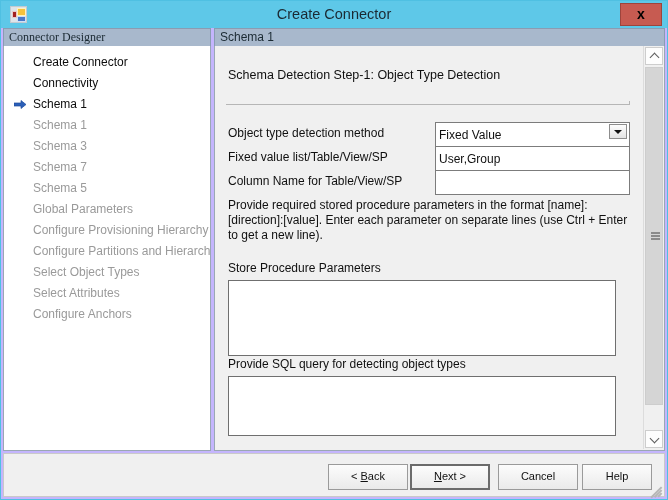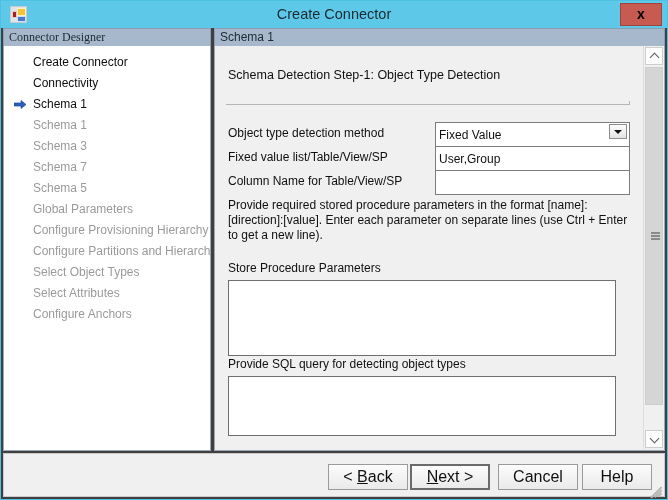--- a/index.html
+++ b/index.html
@@ -14,21 +14,21 @@
     font-size: 12px;
     background: #5ec8e8;
     -webkit-font-smoothing: antialiased;
   }
 
   
   .window {
     position: absolute;
     left: 0; top: 0;
     width: 668px; height: 500px;
-    background: #404040;
+    background: #c4b5fd;
     box-sizing: border-box;
     border: 1px solid #4fc0e2;
   }
 
   
   .titlebar {
     position: absolute;
     left: 0; top: 0;
     width: 666px; height: 27px;
     background: #5ec8e8;
@@ -334,21 +334,21 @@
     box-sizing: border-box;
   }
   .btn {
     position: absolute;
     top: 10px;
     height: 26px;
     background: linear-gradient(#fcfcfc, #eaeaea);
     border: 1px solid #9a9a9a;
     box-sizing: border-box;
     font-family: "Liberation Sans", sans-serif;
-    font-size: 16px;
+    font-size: 11px;
     color: #101010;
     cursor: pointer;
     text-align: center;
     line-height: 23px;
   }
   .btn-back   { left: 324px; width: 80px; }
   .btn-next   { left: 406px; width: 80px; border: 2px solid #6b6b6b; line-height: 21px; }
   .btn-cancel { left: 494px; width: 80px; }
   .btn-help   { left: 578px; width: 70px; }
   .btn u { text-decoration: underline; }

